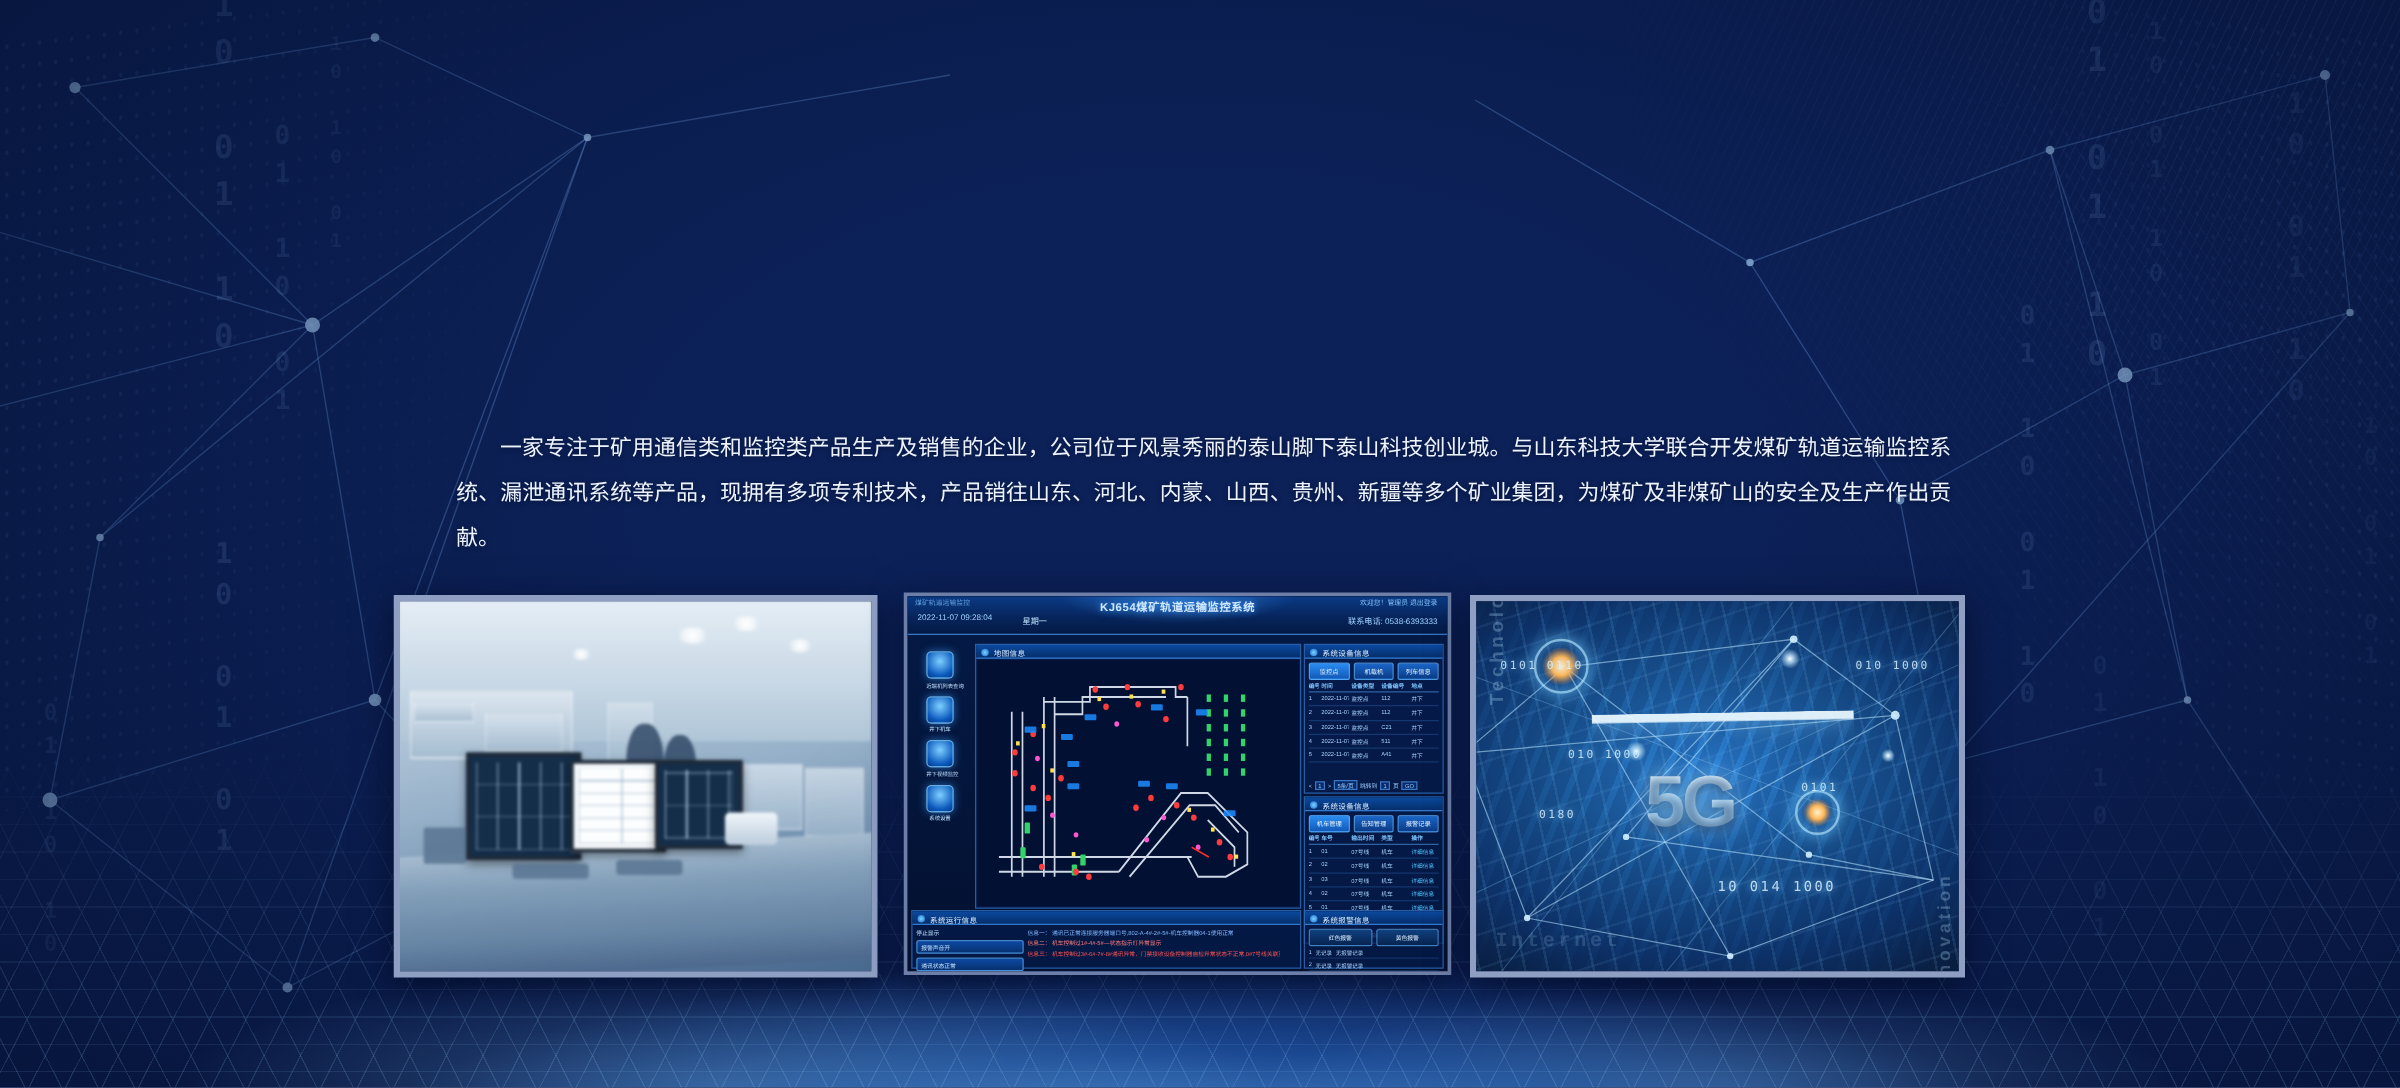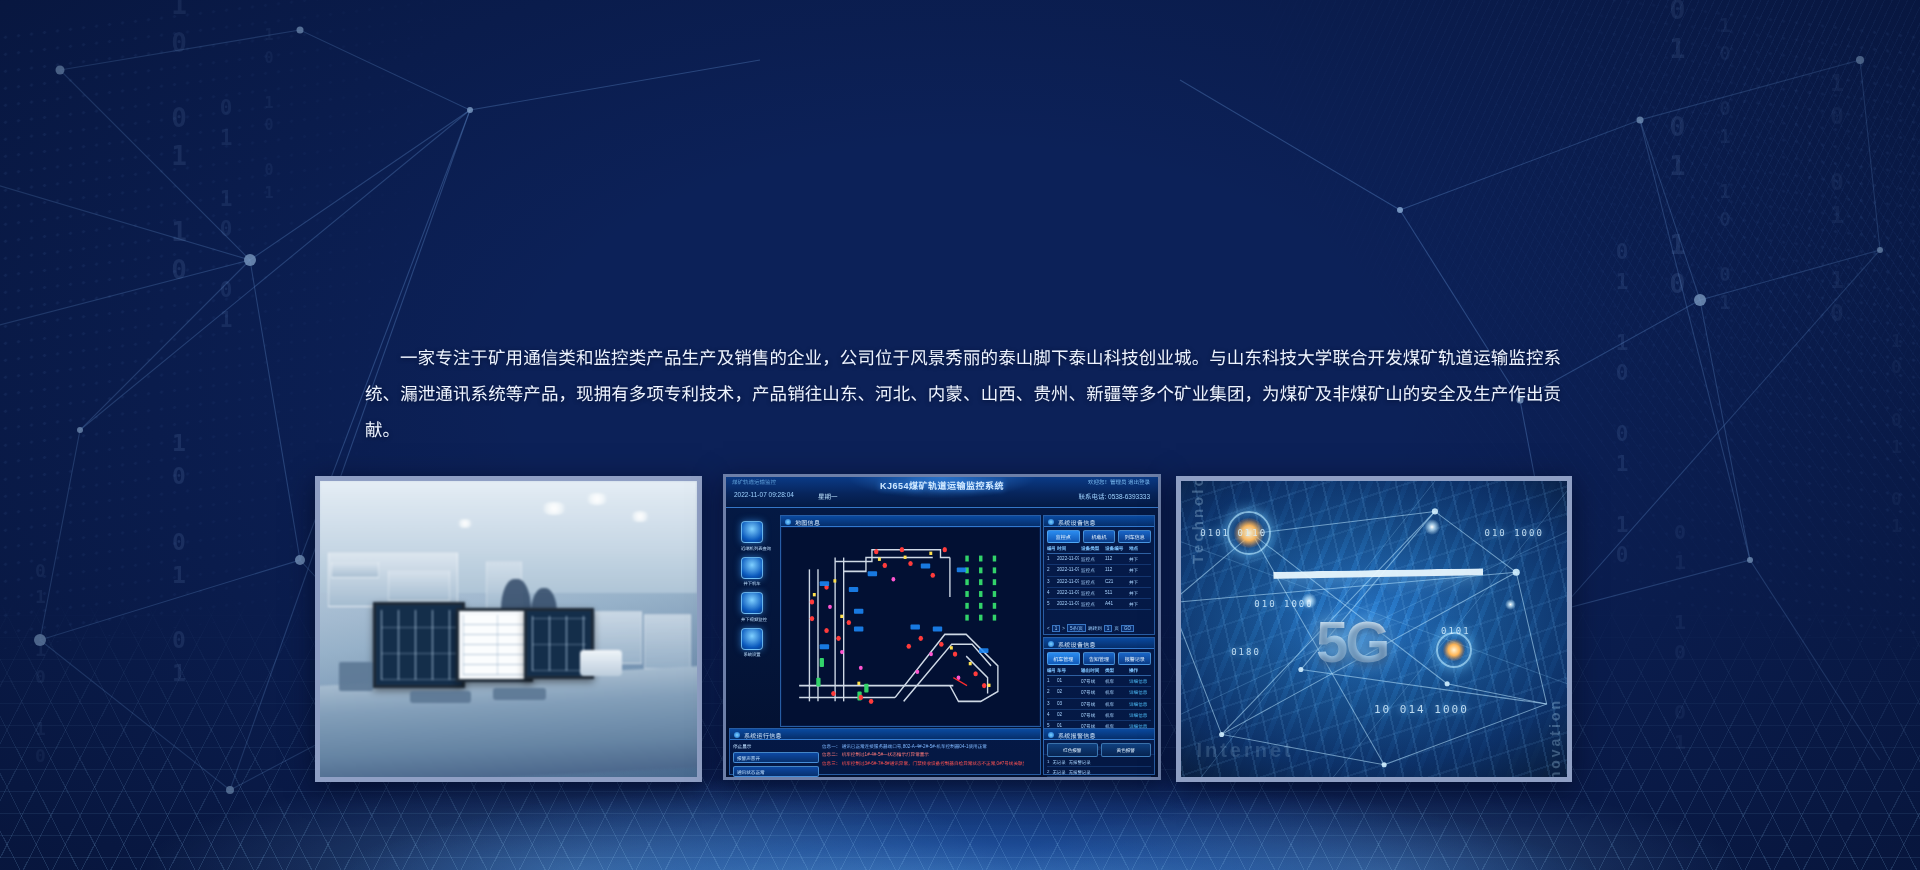--- a/index.html
+++ b/index.html
@@ -691,21 +691,21 @@
         </svg>
 
         <div class="hud" style="left:12%;top:10%;width:40px;height:40px;"></div>
         <div class="hud" style="left:66%;top:51%;width:32px;height:32px;"></div>
         <div class="spark" style="left:63%;top:13%;"></div>
         <div class="spark" style="left:31%;top:38%;"></div>
         <div class="spark" style="left:84%;top:40%;width:11px;height:11px;"></div>
 
         <div class="wordmark" style="left:2%;top:28%;font-size:15px;transform:rotate(-90deg);transform-origin:left top;">Technology</div>
         <div class="wordmark" style="right:1%;top:68%;font-size:14px;transform:rotate(-90deg);transform-origin:right bottom;">Innovation</div>
-        <div class="wordmark" style="left:4%;bottom:5%;font-size:20px;opacity:.6;">Internet</div>
+        <div class="wordmark" style="left:4%;bottom:5%;font-size:16px;opacity:.6;font-family:Liberation Mono, monospace;">Internet</div>
 
         <div class="bin" style="left:5%;top:16%;">0101 0110</div>
         <div class="bin" style="right:6%;top:16%;">010 1000</div>
         <div class="bin" style="left:19%;top:40%;">010 1000</div>
         <div class="bin" style="left:13%;top:56%;">0180</div>
         <div class="bin" style="left:64%;top:49%;margin-left:13px;">0101</div>
         <div class="bin" style="left:50%;top:75%;font-size:11px;">10 014 1000</div>
 
         <div class="chev"></div>
         <div class="fglabel">5G</div>

